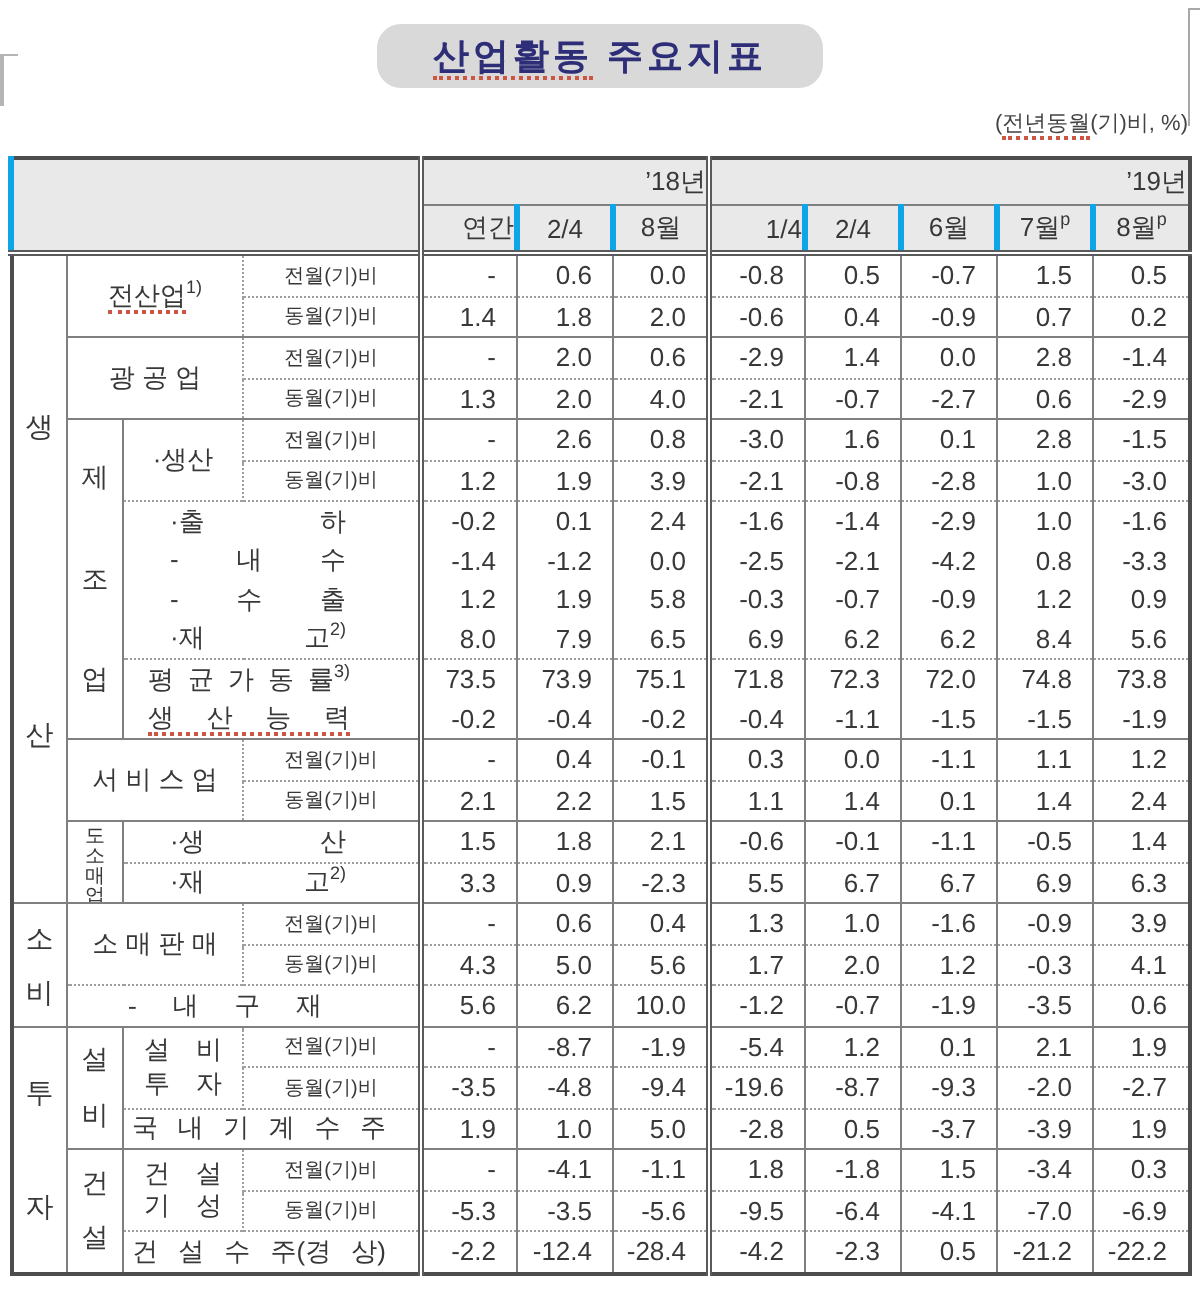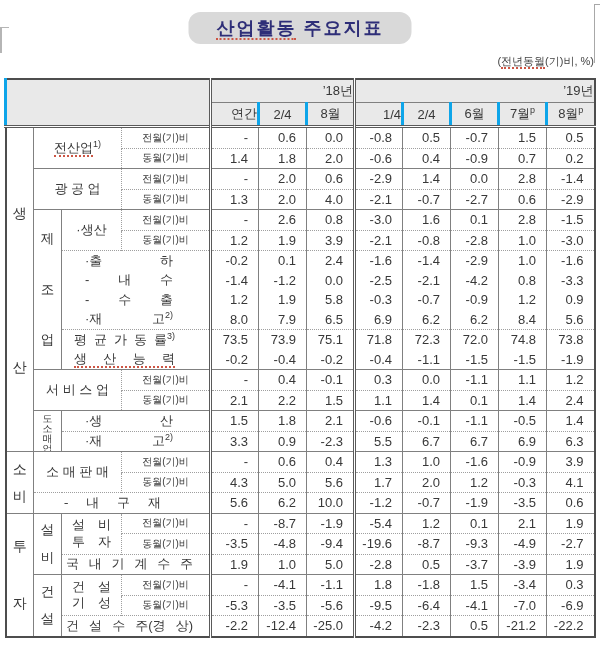--- a/index.html
+++ b/index.html
@@ -364,21 +364,21 @@
         <td class="num">1.9</td>
       </tr>
       <tr class="r-dot">
         <td class="measure"><span>동월(기)비</span></td>
         <td class="num dbl-l">-3.5</td>
         <td class="num">-4.8</td>
         <td class="num">-9.4</td>
         <td class="num dbl-l">-19.6</td>
         <td class="num">-8.7</td>
         <td class="num">-9.3</td>
-        <td class="num">-4.9</td>
+        <td class="num">-2.0</td>
         <td class="num">-2.7</td>
       </tr>
       <tr class="r-dot">
         <td colspan="2" class="spread sp-wide"><span>국 내 기 계 수 주</span></td>
         <td class="num dbl-l">1.9</td>
         <td class="num">1.0</td>
         <td class="num">5.0</td>
         <td class="num dbl-l">-2.8</td>
         <td class="num">0.5</td>
         <td class="num">-3.7</td>
@@ -414,21 +414,21 @@
         <td class="num dbl-l">-9.5</td>
         <td class="num">-6.4</td>
         <td class="num">-4.1</td>
         <td class="num">-7.0</td>
         <td class="num">-6.9</td>
       </tr>
       <tr class="r-dot">
         <td colspan="2" class="spread sp-wide"><span>건 설 수 주(경 상)</span></td>
         <td class="num dbl-l">-2.2</td>
         <td class="num">-12.4</td>
-        <td class="num">-25.0</td>
+        <td class="num">-28.4</td>
         <td class="num dbl-l">-4.2</td>
         <td class="num">-2.3</td>
         <td class="num">0.5</td>
         <td class="num">-21.2</td>
         <td class="num">-22.2</td>
       </tr>
     </tbody>
 </table>
 
 <div class="footnotes">

